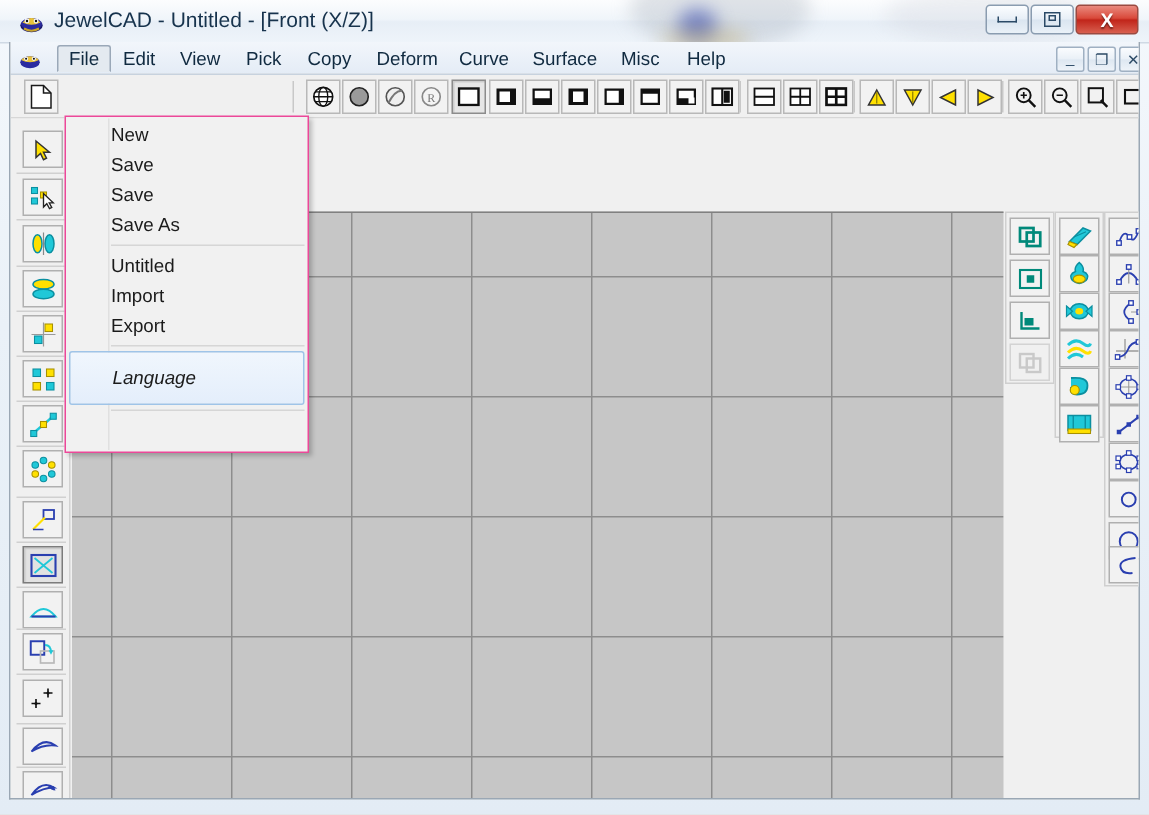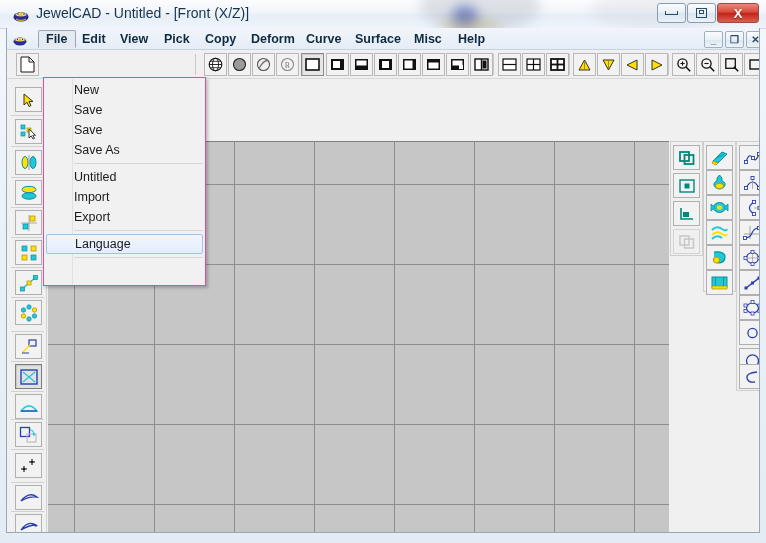--- a/index.html
+++ b/index.html
@@ -74,21 +74,20 @@
     box-sizing:border-box;
     overflow:hidden;
   }
 
   
   #menubar{
     position:absolute;left:0;top:0;width:752px;height:22px;
     background:linear-gradient(to bottom,#f2f6fb 0%,#e4ecf6 100%);
     border-bottom:1px solid #c7d2de;
     box-sizing:border-box;
-    font-weight:bold;
   }
   #menu-icon{position:absolute;left:5px;top:3px;width:16px;height:16px;}
   .menu-item{
     position:absolute;top:2px;height:18px;
     display:flex;align-items:center;justify-content:center;
     padding:0 7px;
     font-size:12.5px;color:#102a40;
     box-sizing:border-box;
     cursor:default;white-space:nowrap;
   }
@@ -221,21 +220,22 @@
     box-sizing:border-box;
     cursor:default;
     z-index:2;
   }
   .mi.highlight{
     background:linear-gradient(to bottom,#f0f6fd 0%,#e4eefb 100%);
     border:1px solid #9fc4e8;
     border-radius:2px;
     margin:0 2px;
     padding-left:28px;
-    height:20px;
+    height:36px;
+    font-style:italic;
   }
   .mi .submark{
     position:absolute;right:9px;top:50%;margin-top:-4px;
     width:0;height:0;border-left:5px solid #303030;
     border-top:4px solid transparent;border-bottom:4px solid transparent;
   }
   .mi-sep{
     height:1px;background:#d6d6d6;margin:3px 2px 3px 30px;
   }
   .mi-blank{height:22px;}

